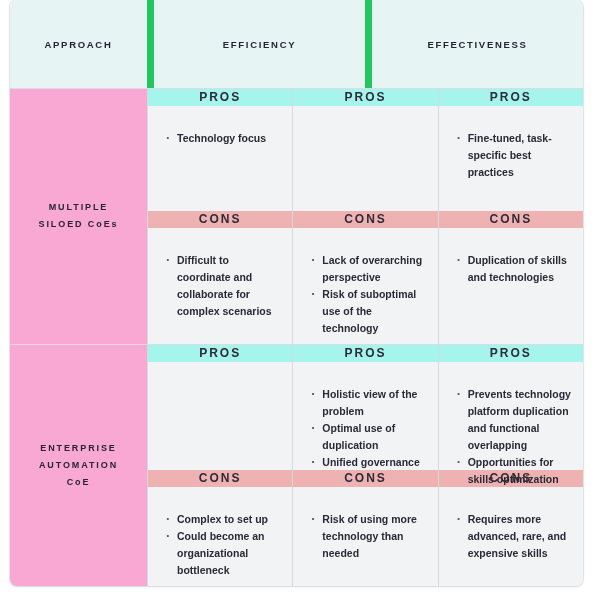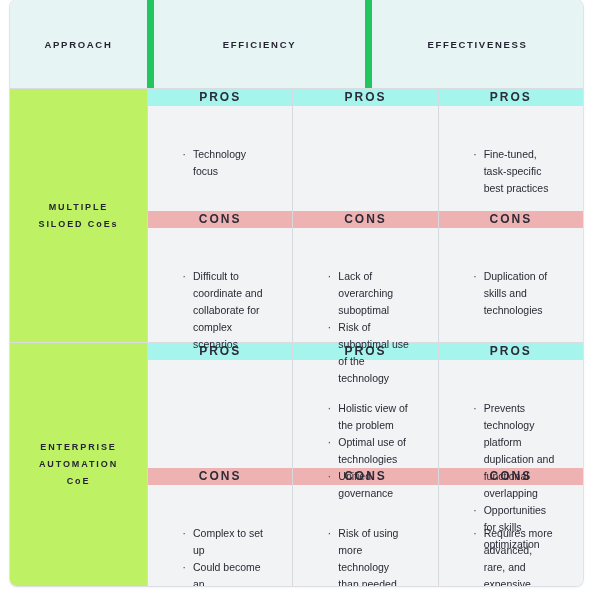--- a/index.html
+++ b/index.html
@@ -66,21 +66,21 @@
   .body-row {
     display: flex;
     flex: 1 1 auto;
     min-height: 0;
   }
   .body-row.row-first { border-bottom: 1px solid #d9dde1; }
 
   .approach-cell {
     width: 137px;
     flex: 0 0 137px;
-    background: #bef264;
+    background: #f9a8d4;
     display: flex;
     align-items: center;
     justify-content: center;
     text-align: center;
     box-sizing: border-box;
     padding: 18px 10px;
   }
   .approach-label {
     font-size: 9px;
     font-weight: bold;
@@ -118,25 +118,26 @@
     font-weight: bold;
     letter-spacing: 2px;
     color: #2d2b38;
     flex: 0 0 17px;
   }
   .band-pros { background: #a6f5ec; }
   .band-cons { background: #efb2b2; }
 
   .bullets {
     list-style: none;
-    margin: 16px;
+    margin: 0;
     padding: 24px 12px 10px 18px;
     font-size: 10.5px;
     line-height: 17px;
     color: #2b2936;
+    font-weight: bold;
   }
   .bullets li {
     position: relative;
     padding-left: 11px;
     margin: 0 0 0 0;
   }
   .bullets li::before {
     content: "\00B7";
     position: absolute;
     left: 0;
@@ -190,21 +191,21 @@
         </div>
       </div>
 
       <div class="data-cell">
         <div class="pc-block pros-block">
           <div class="band band-pros">PROS</div>
         </div>
         <div class="pc-block cons-block">
           <div class="band band-cons">CONS</div>
           <ul class="bullets">
-            <li>Lack of overarching suboptimal</li>
+            <li>Lack of overarching perspective</li>
             <li>Risk of suboptimal use of the technology</li>
           </ul>
         </div>
       </div>
 
       <div class="data-cell">
         <div class="pc-block pros-block">
           <div class="band band-pros">PROS</div>
           <ul class="bullets">
             <li>Fine-tuned, task-specific best practices</li>
@@ -238,21 +239,21 @@
             <li>Could become an organizational bottleneck</li>
           </ul>
         </div>
       </div>
 
       <div class="data-cell">
         <div class="pc-block pros-block">
           <div class="band band-pros">PROS</div>
           <ul class="bullets">
             <li>Holistic view of the problem</li>
-            <li>Optimal use of technologies</li>
+            <li>Optimal use of duplication</li>
             <li>Unified governance</li>
           </ul>
         </div>
         <div class="pc-block cons-block">
           <div class="band band-cons">CONS</div>
           <ul class="bullets">
             <li>Risk of using more technology than needed</li>
           </ul>
         </div>
       </div>

